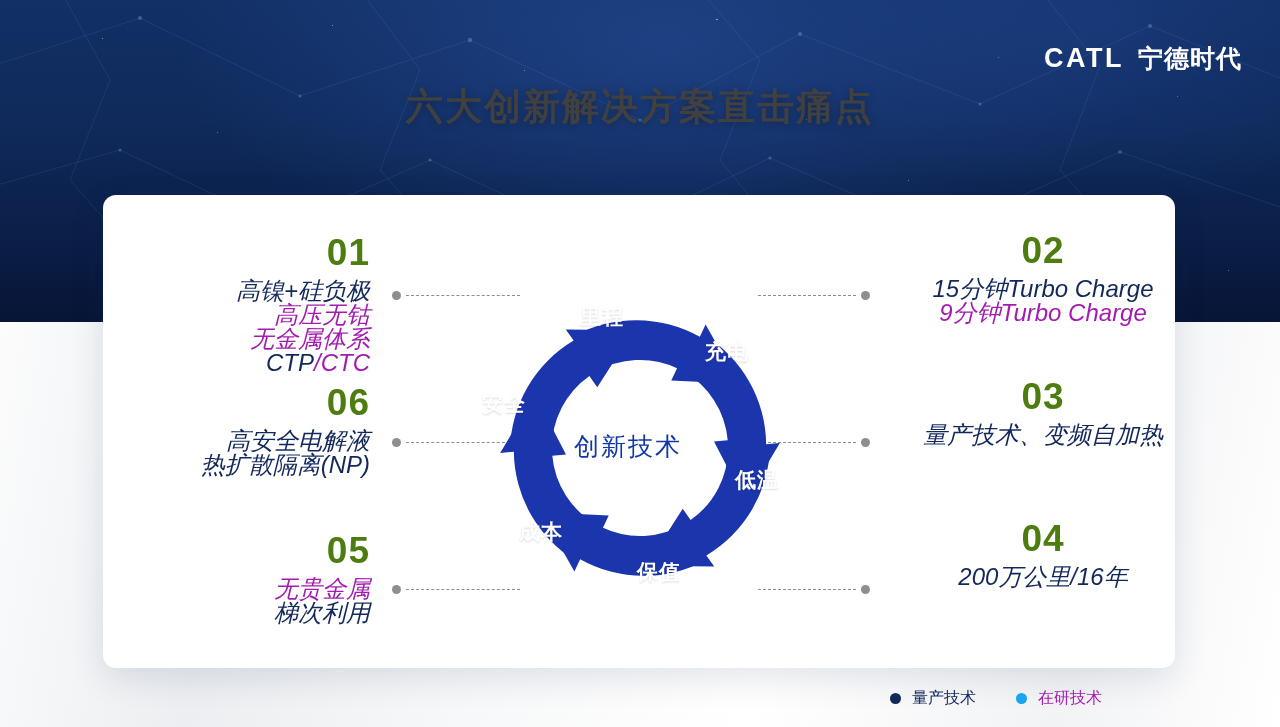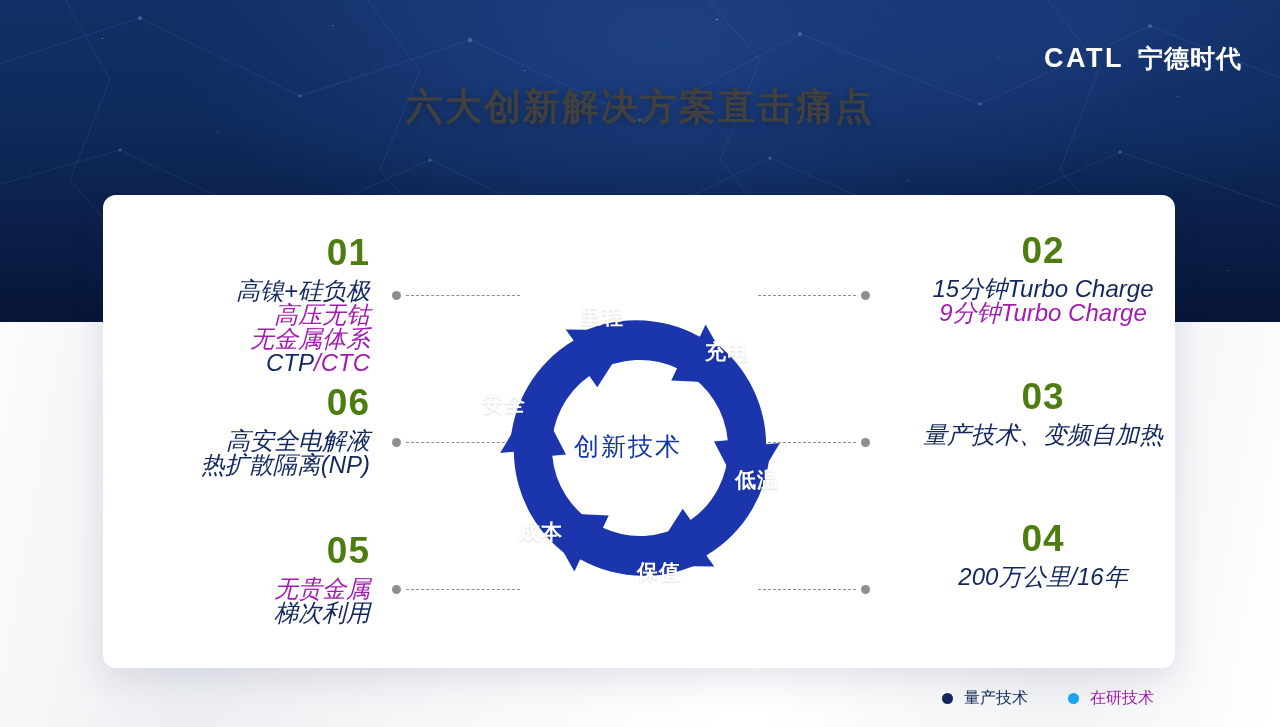--- a/index.html
+++ b/index.html
@@ -123,21 +123,21 @@
   
   #lb-licheng{left:128px;top:55px;}
   #lb-chongdian{left:253px;top:90px;}
   #lb-diwen{left:283px;top:218px;}
   #lb-baozhi{left:185px;top:310px;}
   #lb-chengben{left:67px;top:270px;}
   #lb-anquan{left:30px;top:142px;}
   #lb-center{left:122px;top:182px;}
 
   
-  .legend{position:absolute;left:942px;top:688px;display:flex;align-items:center;gap:40px;}
+  .legend{position:absolute;left:890px;top:688px;display:flex;align-items:center;gap:40px;}
   .lg{display:flex;align-items:center;gap:11px;}
   .lg .ldot{width:11px;height:11px;border-radius:50%;}
   .lg .ltxt{font-size:16px;}
   .ldot-dark{background:#12275c;}
   .ldot-blue{background:#1aa3f0;}
 </style>
 </head>
 <body>
 
 <div class="stage">

